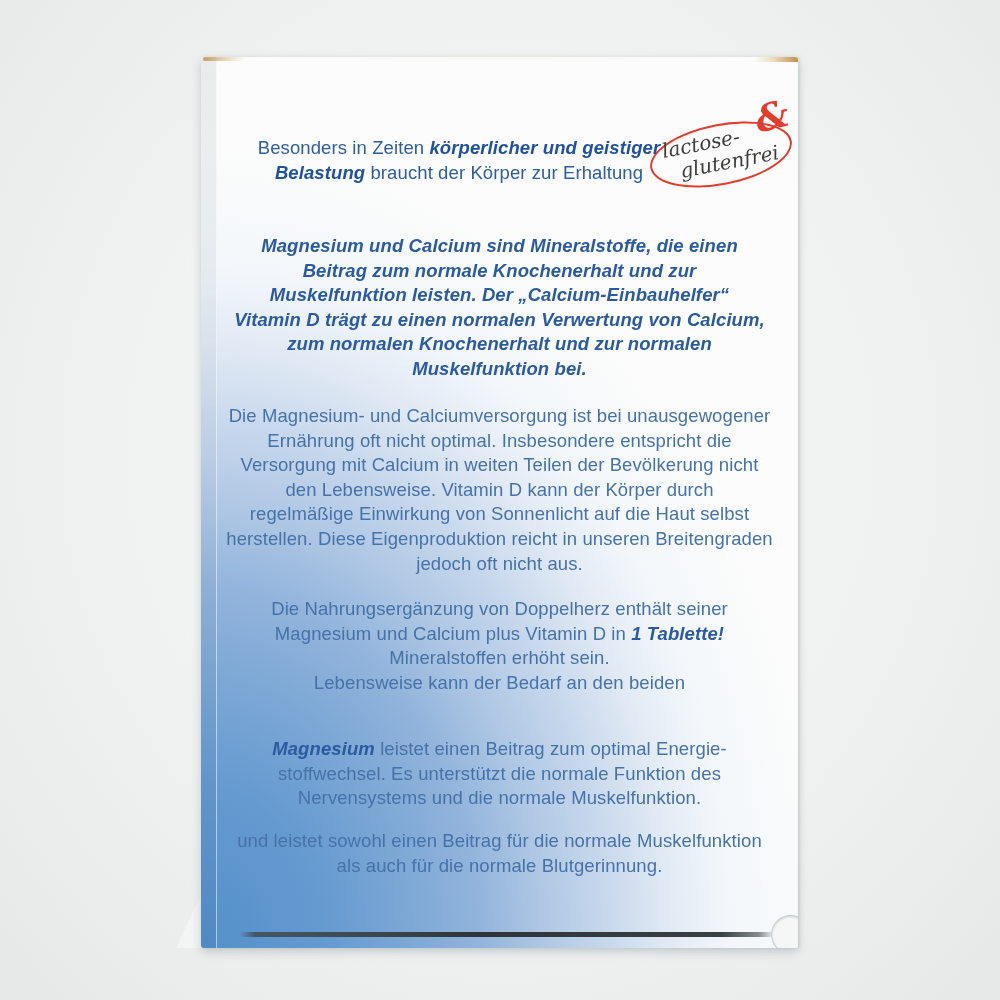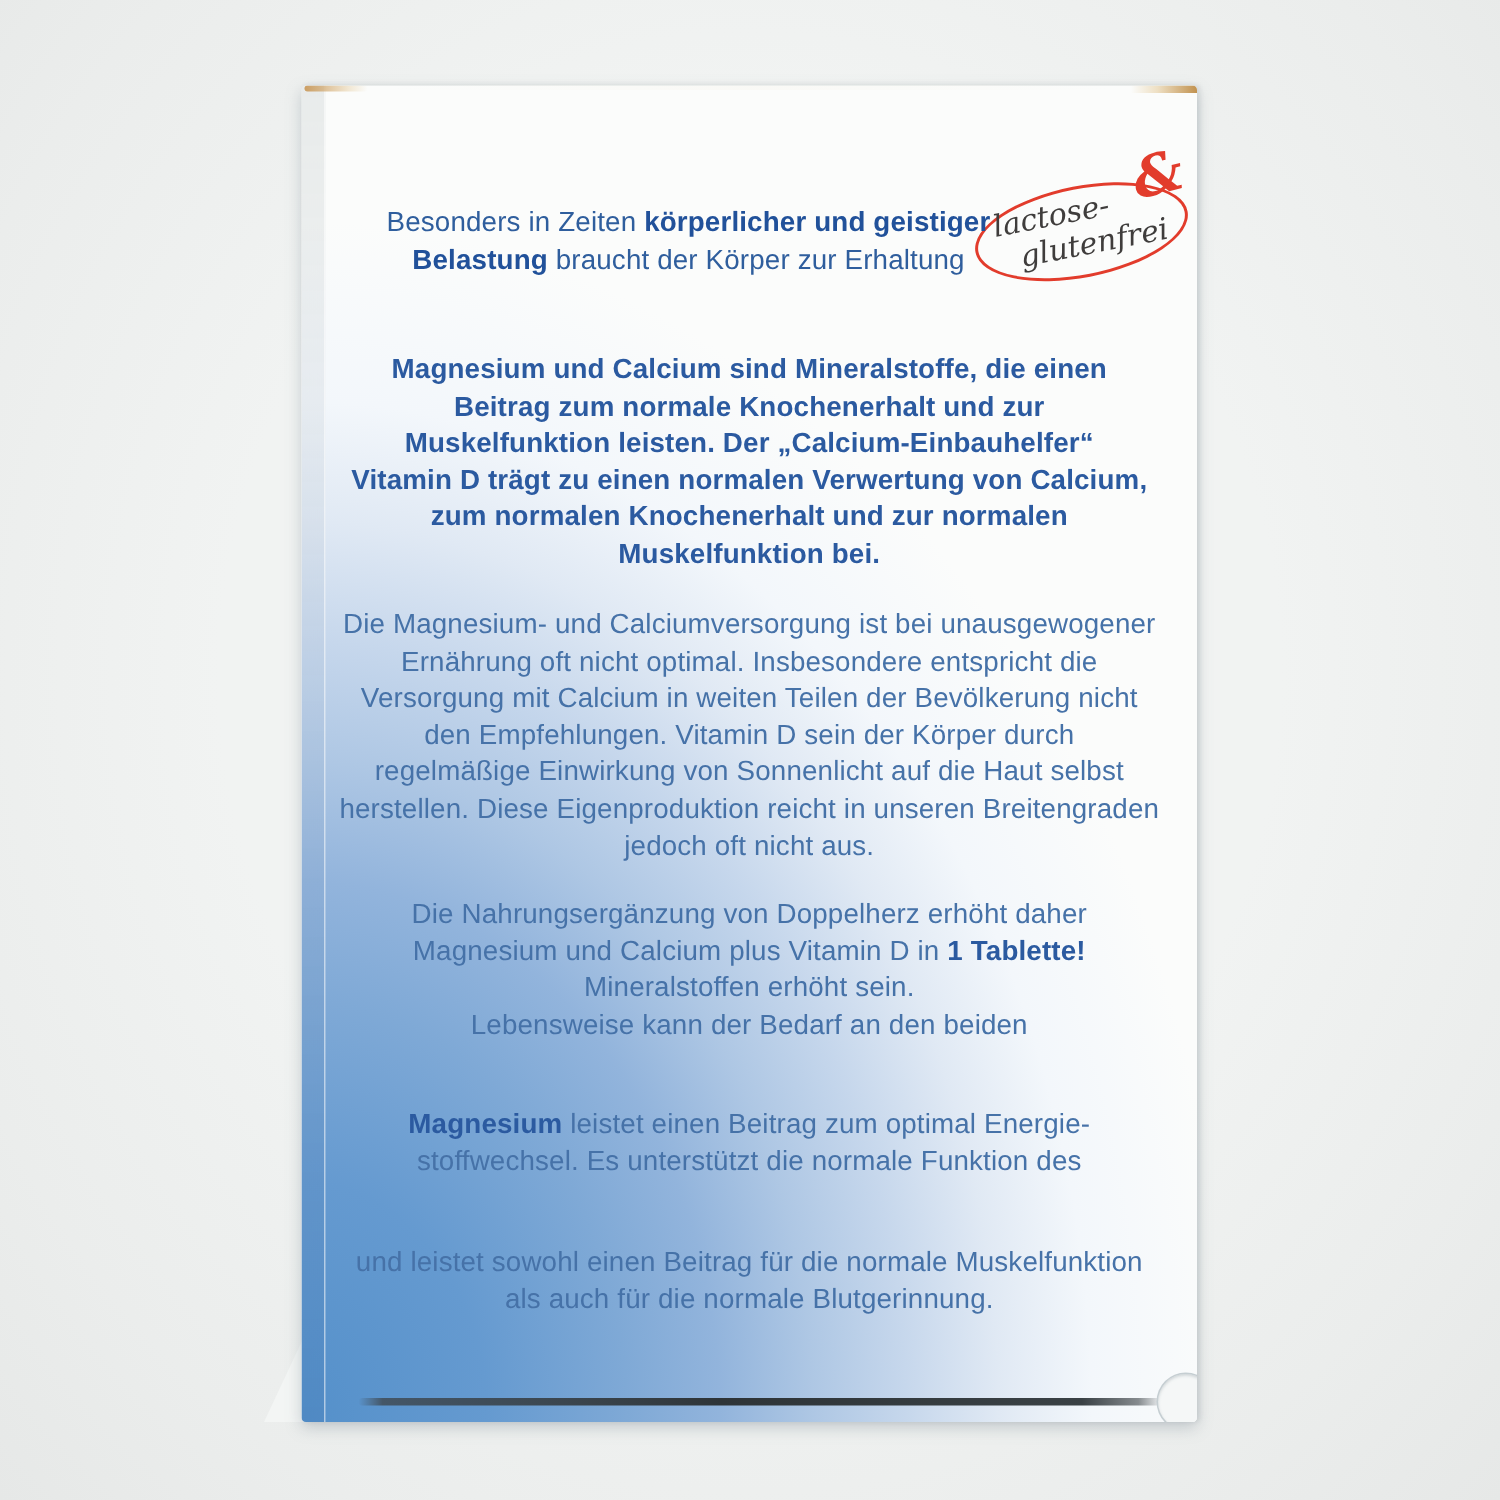--- a/index.html
+++ b/index.html
@@ -43,21 +43,21 @@
   .tan-right{
     position:absolute;right:0;top:0;width:44px;height:5px;
     background:linear-gradient(to left, rgba(190,140,70,0.95), rgba(225,195,140,0.5) 60%, rgba(225,195,140,0));
   }
   
   .para{
     position:absolute;left:8px;width:581px;text-align:center;
     font-size:18.5px;line-height:24.6px;color:#4672a8;
     letter-spacing:0.1px;
   }
-  .para .b{font-weight:bold;color:#2b5aa0;}
+  .para .b{font-weight:bold;color:#2b5aa0;font-style:italic;}
   [data-name="paragraph-intro"]{top:79px;left:14px;width:488px;color:#2f5e9d;}
   [data-name="paragraph-intro"] .b{color:#21519a;}
   [data-name="paragraph-claims"]{top:177px;}
   [data-name="paragraph-supply"]{top:347px;}
   [data-name="paragraph-supplement"]{top:540px;}
   [data-name="paragraph-magnesium"]{top:680px;}
   [data-name="paragraph-calcium"]{top:772px;}
   
   .badge{position:absolute;left:446px;top:52px;width:152px;height:94px;}
   .badge-ellipse{
@@ -121,34 +121,35 @@
         <div data-name="text-line"><span class="b" data-name="text-segment">Beitrag zum normale Knochenerhalt und zur</span></div>
         <div data-name="text-line"><span class="b" data-name="text-segment">Muskelfunktion leisten. Der „Calcium-Einbauhelfer“</span></div>
         <div data-name="text-line"><span class="b" data-name="text-segment">Vitamin D trägt zu einen normalen Verwertung von Calcium,</span></div>
         <div data-name="text-line"><span class="b" data-name="text-segment">zum normalen Knochenerhalt und zur normalen</span></div>
         <div data-name="text-line"><span class="b" data-name="text-segment">Muskelfunktion bei.</span></div>
       </div>
     <div class="para" data-name="paragraph-supply">
         <div data-name="text-line"><span data-name="text-segment">Die Magnesium- und Calciumversorgung ist bei unausgewogener</span></div>
         <div data-name="text-line"><span data-name="text-segment">Ernährung oft nicht optimal. Insbesondere entspricht die</span></div>
         <div data-name="text-line"><span data-name="text-segment">Versorgung mit Calcium in weiten Teilen der Bevölkerung nicht</span></div>
-        <div data-name="text-line"><span data-name="text-segment">den Empfehlungen. Vitamin D sein der Körper durch</span></div>
+        <div data-name="text-line"><span data-name="text-segment">den Lebensweise. Vitamin D kann der Körper durch</span></div>
         <div data-name="text-line"><span data-name="text-segment">regelmäßige Einwirkung von Sonnenlicht auf die Haut selbst</span></div>
         <div data-name="text-line"><span data-name="text-segment">herstellen. Diese Eigenproduktion reicht in unseren Breitengraden</span></div>
         <div data-name="text-line"><span data-name="text-segment">jedoch oft nicht aus.</span></div>
       </div>
     <div class="para" data-name="paragraph-supplement">
-        <div data-name="text-line"><span data-name="text-segment">Die Nahrungsergänzung von Doppelherz erhöht daher</span></div>
+        <div data-name="text-line"><span data-name="text-segment">Die Nahrungsergänzung von Doppelherz enthält seiner</span></div>
         <div data-name="text-line"><span data-name="text-segment">Magnesium und Calcium plus Vitamin D in </span><span class="b" data-name="text-segment">1 Tablette!</span></div>
         <div data-name="text-line"><span data-name="text-segment">Mineralstoffen erhöht sein.</span></div>
         <div data-name="text-line"><span data-name="text-segment">Lebensweise kann der Bedarf an den beiden</span></div>
       </div>
     <div class="para" data-name="paragraph-magnesium">
         <div data-name="text-line"><span class="b" data-name="text-segment">Magnesium</span><span data-name="text-segment"> leistet einen Beitrag zum optimal Energie-</span></div>
         <div data-name="text-line"><span data-name="text-segment">stoffwechsel. Es unterstützt die normale Funktion des</span></div>
+        <div data-name="text-line"><span data-name="text-segment">Nervensystems und die normale Muskelfunktion.</span></div>
       </div>
     <div class="para" data-name="paragraph-calcium">
         <div data-name="text-line"><span data-name="text-segment">und leistet sowohl einen Beitrag für die normale Muskelfunktion</span></div>
         <div data-name="text-line"><span data-name="text-segment">als auch für die normale Blutgerinnung.</span></div>
       </div>
 
     <div class="slit" data-name="tuck-slot-slit"></div>
     <div class="notch" data-name="thumb-notch"></div>
   </div>
 </div>

